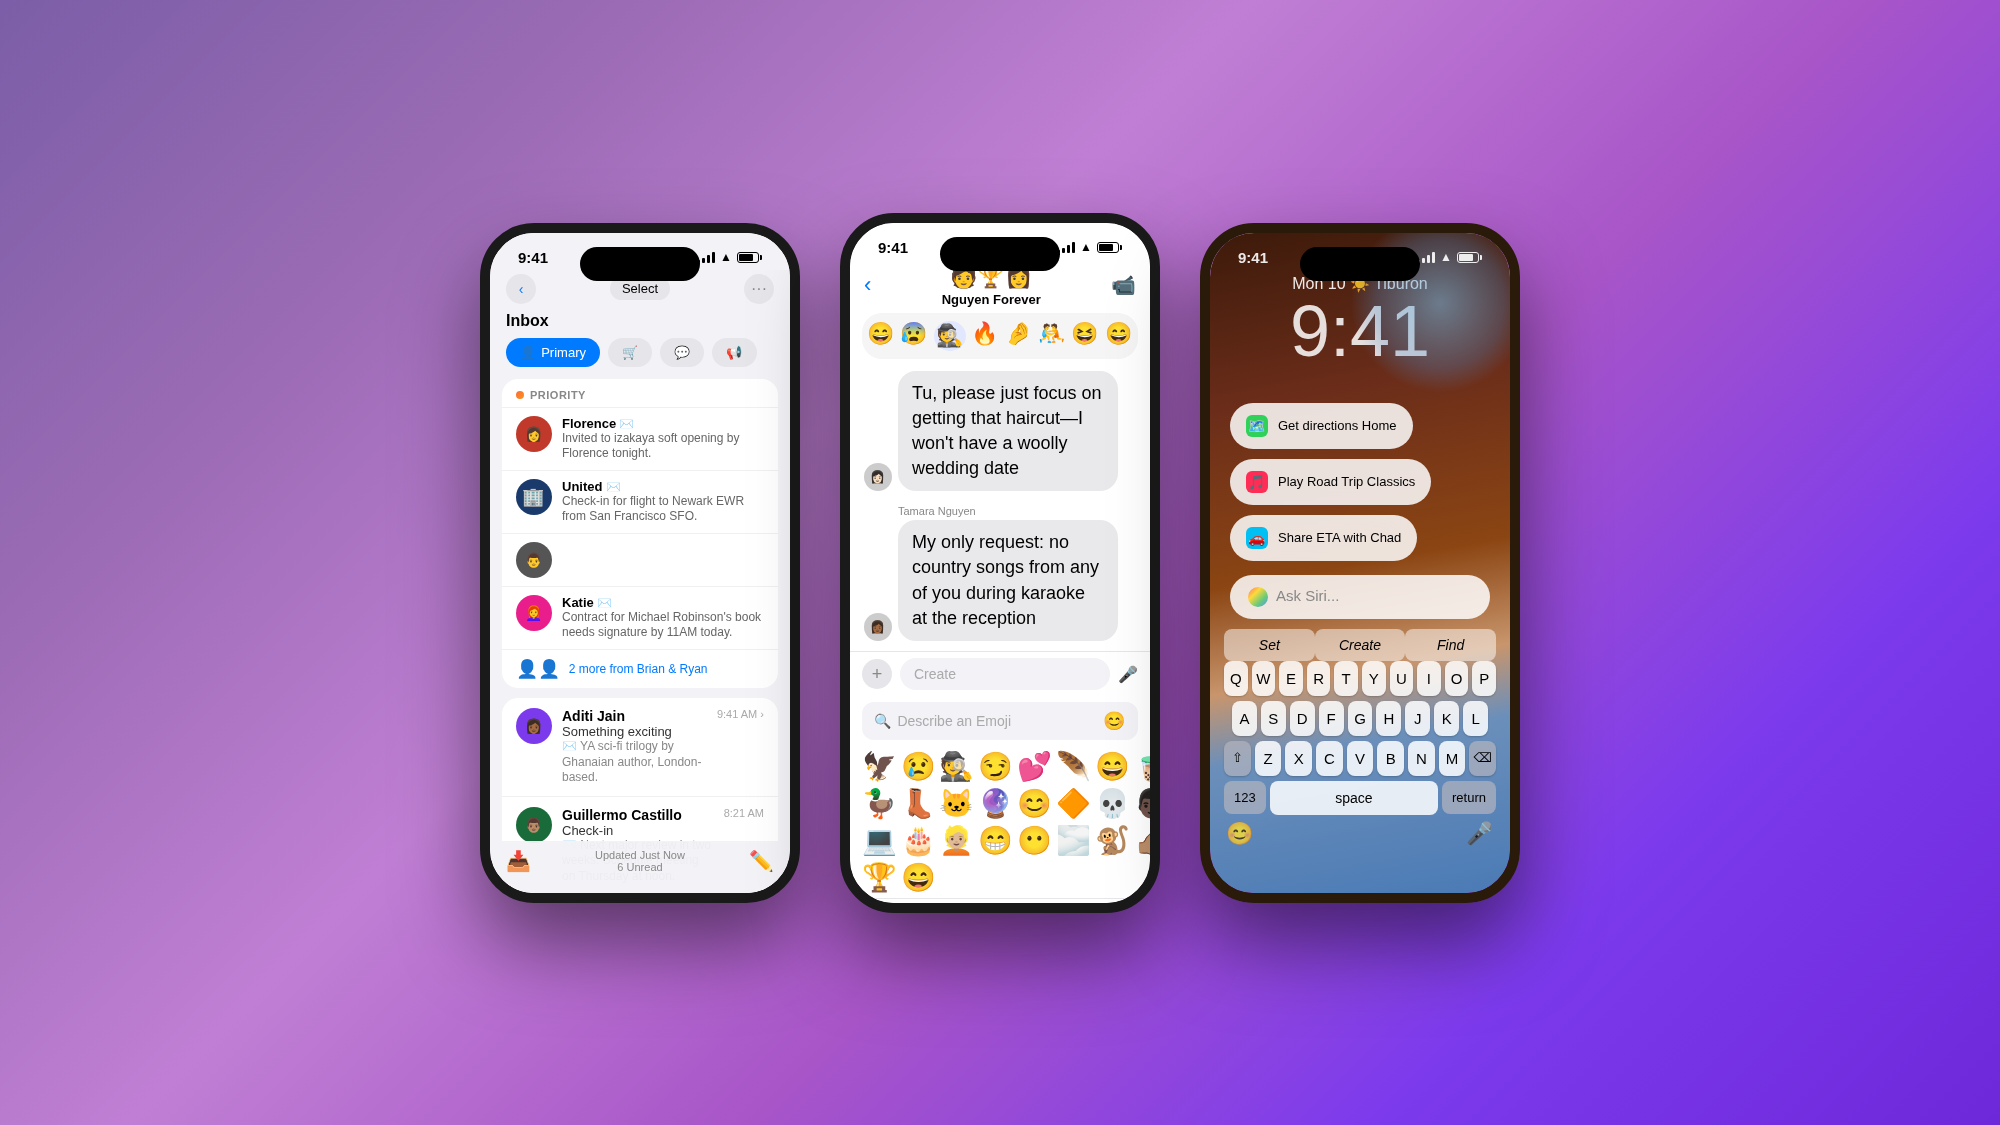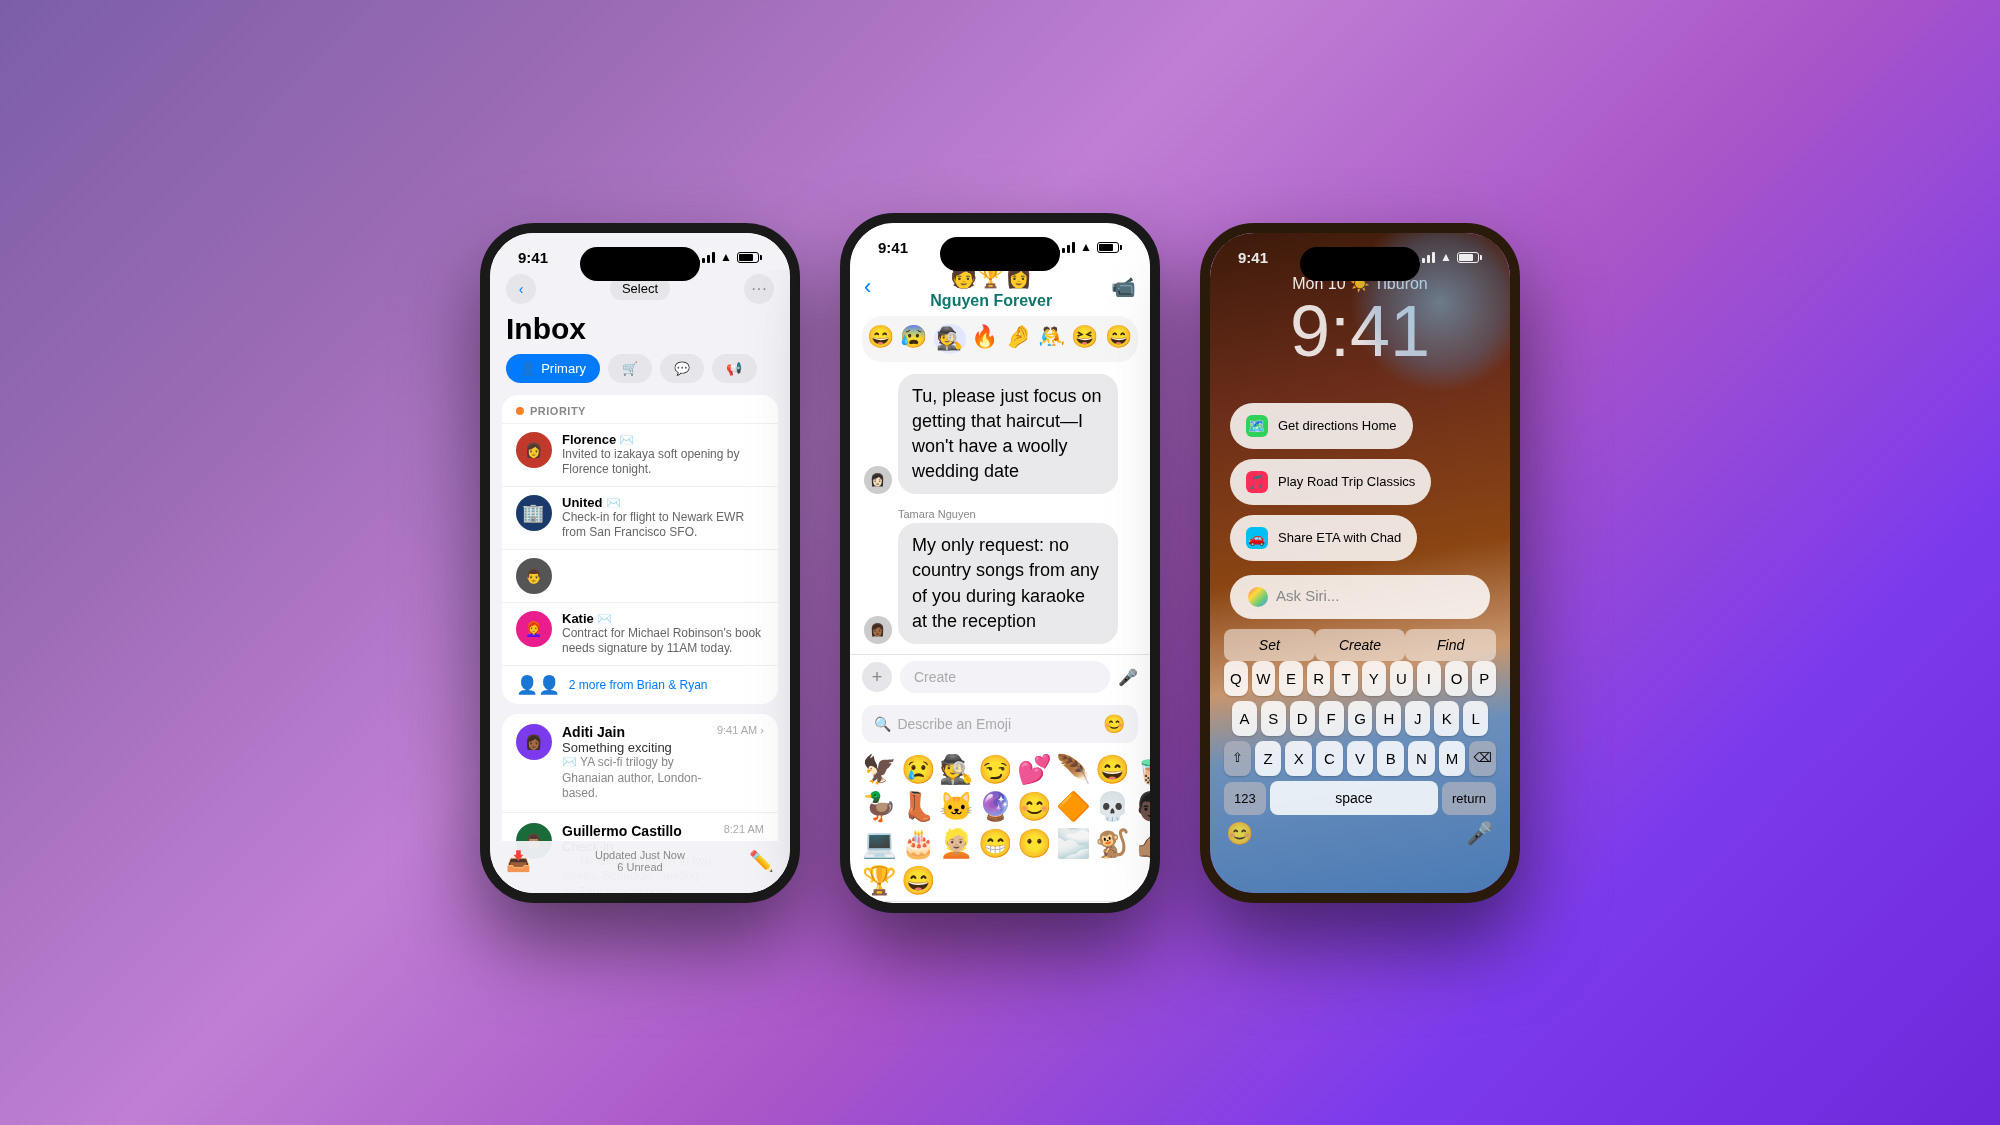--- a/index.html
+++ b/index.html
@@ -92,21 +92,21 @@
     }
     .mail-more-btn {
       width: 30px; height: 30px;
       border-radius: 50%;
       background: #e5e5ea;
       display: flex; align-items: center; justify-content: center;
       font-size: 16px; color: #888;
     }
 
     .mail-title {
-      font-size: 30px;
+      font-size: 16px;
       font-weight: 700;
       padding: 0 16px 8px;
       color: #000;
     }
 
     .mail-tabs {
       display: flex;
       gap: 8px;
       padding: 0 16px 12px;
     }
@@ -240,21 +240,21 @@
     .msg-group-info {
       display: flex;
       flex-direction: column;
       align-items: center;
     }
     .msg-avatars {
       display: flex;
       gap: -4px;
       margin-bottom: 2px;
     }
-    .msg-group-name { font-size: 16px; font-weight: 600; color: #0f766e; }
+    .msg-group-name { font-size: 13px; font-weight: 600; color: #000000; }
     .msg-video-btn { color: #007aff; font-size: 20px; }
 
     .msg-emoji-bar {
       display: flex;
       justify-content: center;
       gap: 6px;
       padding: 8px 14px;
       background: #f5f5f5;
       border-radius: 20px;
       margin: 0 12px 8px;
@@ -494,21 +494,21 @@
     }
     .kb-key.special {
       background: rgba(180,180,190,0.7);
       font-size: 13px;
     }
 
     .siri-kb-bottom {
       display: flex;
       gap: 4px;
       margin-top: 5px;
-      align-items: flex-end;
+      align-items: center;
     }
     .kb-key-123 {
       padding: 9px 10px;
       background: rgba(180,180,190,0.7);
       border-radius: 8px;
       font-size: 13px;
       color: #000;
     }
     .kb-key-space {
       flex: 1;

